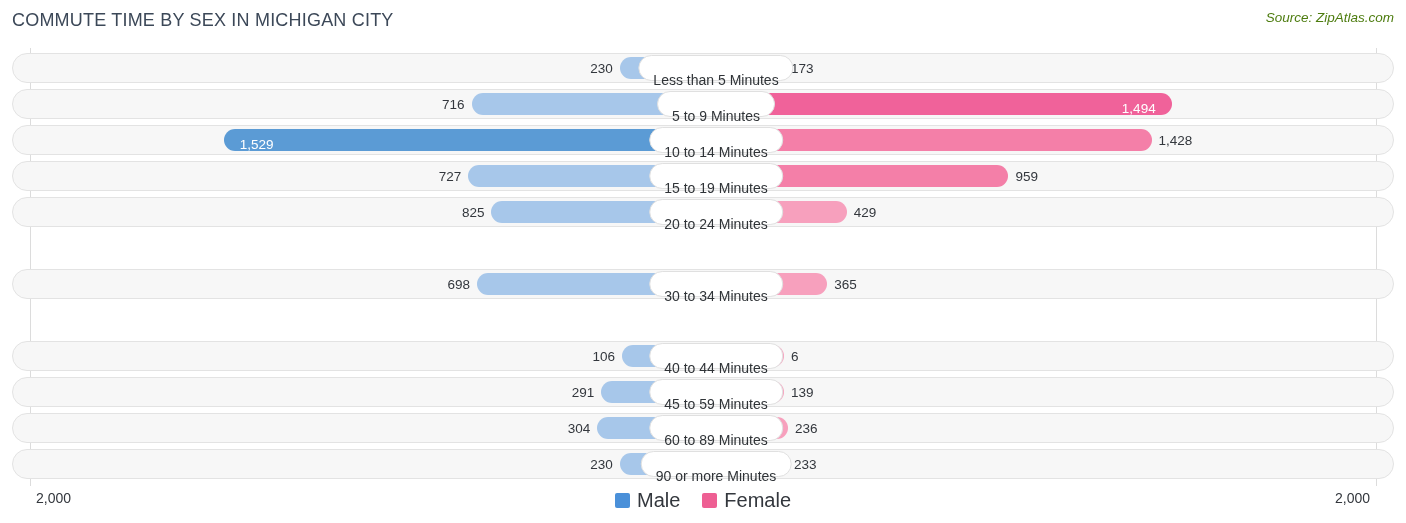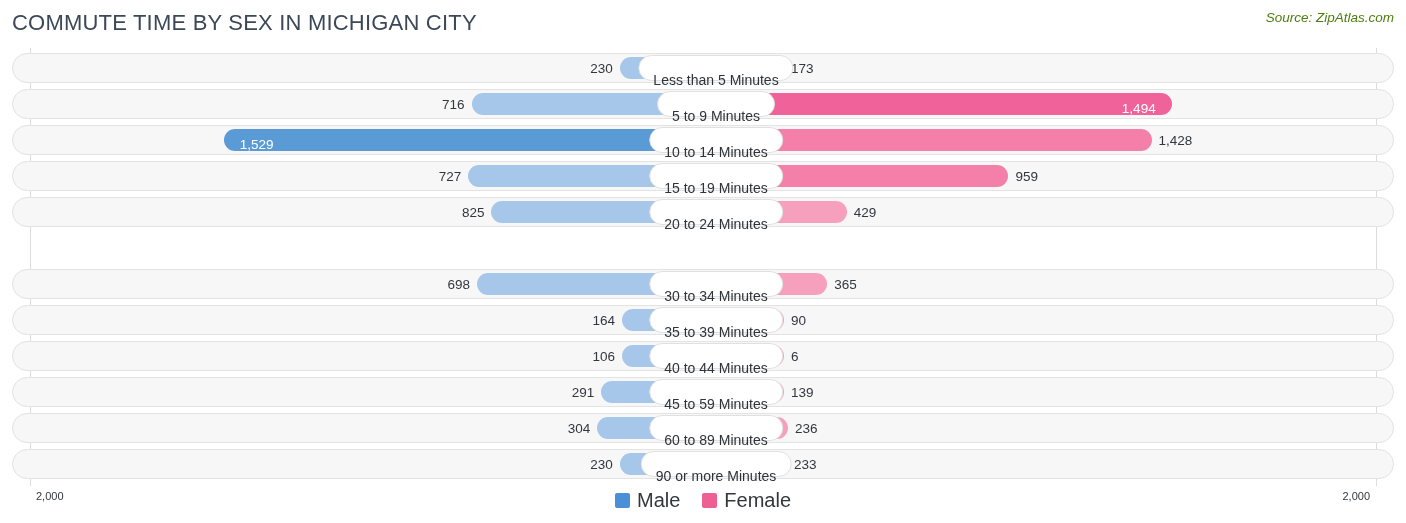--- a/index.html
+++ b/index.html
@@ -8,21 +8,21 @@
     background:#ffffff;
     font-family:"Liberation Sans", sans-serif;
     overflow:hidden;
     position:relative;
   }
   .chart{position:absolute;inset:0;}
 
   
   .title{
     position:absolute;left:12px;top:10px;
-    font-size:22px;color:#3c4858;letter-spacing:.2px;
+    font-size:18px;color:#3c4858;letter-spacing:.2px;
     white-space:nowrap;
   }
   .source{
     position:absolute;right:12px;top:10px;
     font-size:13.5px;color:#4d7c0f;font-style:italic;
     white-space:nowrap;
   }
 
   
   .plot{
@@ -73,21 +73,21 @@
     height:24px;line-height:24px;
     padding:12px 14px;
     font-size:14px;color:#2f3337;
     white-space:nowrap;
     box-sizing:border-box;
   }
 
   
   .axis-label{
     position:absolute;top:490px;
-    font-size:11px;color:#33373d;white-space:nowrap;
+    font-size:14px;color:#33373d;white-space:nowrap;
   }
   .axis-left{left:36px;}
   .axis-right{right:36px;}
 
   .legend{
     position:absolute;left:0;right:0;top:489px;
     display:flex;justify-content:center;align-items:center;gap:22px;
   }
   .legend-item{display:flex;align-items:center;gap:7px;}
   .swatch{width:15px;height:15px;border-radius:2px;}
@@ -150,29 +150,20 @@
         <div class="cat">20 to 24 Minutes</div>
       </div>
       <div class="row" style="top: 221px;">
         <div class="bar bar-male" style="width: 212.89px;">
           <span class="val val-male">698</span>
         </div>
         <div class="bar bar-female" style="width: 111.325px;">
           <span class="val val-female">365</span>
         </div>
         <div class="cat">30 to 34 Minutes</div>
-      </div>
-      <div class="row" style="top: 257px;">
-        <div class="bar bar-male" style="width: 68px;">
-          <span class="val val-male">164</span>
-        </div>
-        <div class="bar bar-female" style="width: 68px;">
-          <span class="val val-female">90</span>
-        </div>
-        <div class="cat">35 to 39 Minutes</div>
       </div>
       <div class="row" style="top: 293px;">
         <div class="bar bar-male" style="width: 68px;">
           <span class="val val-male">106</span>
         </div>
         <div class="bar bar-female" style="width: 68px;">
           <span class="val val-female">6</span>
         </div>
         <div class="cat">40 to 44 Minutes</div>
       </div>

